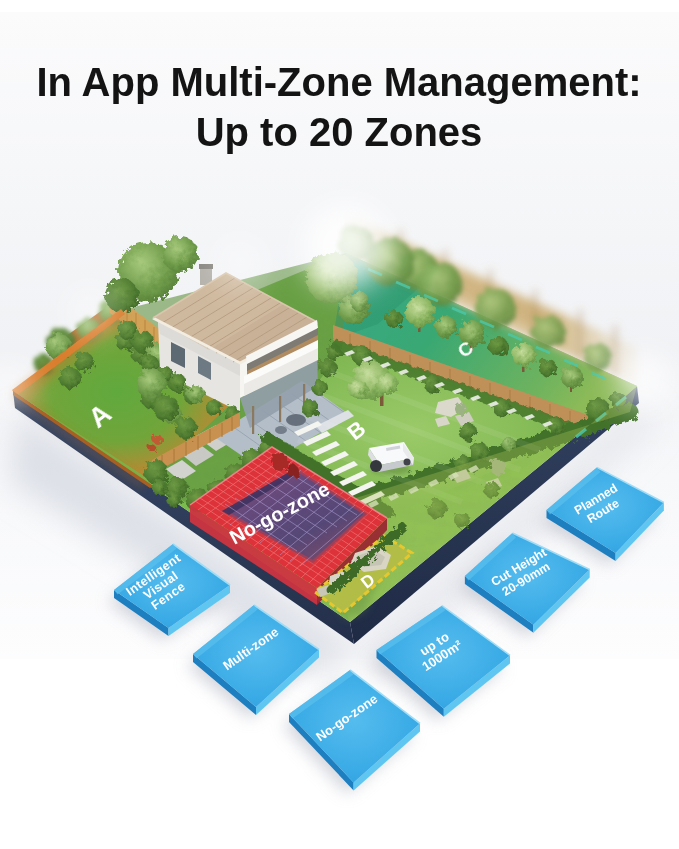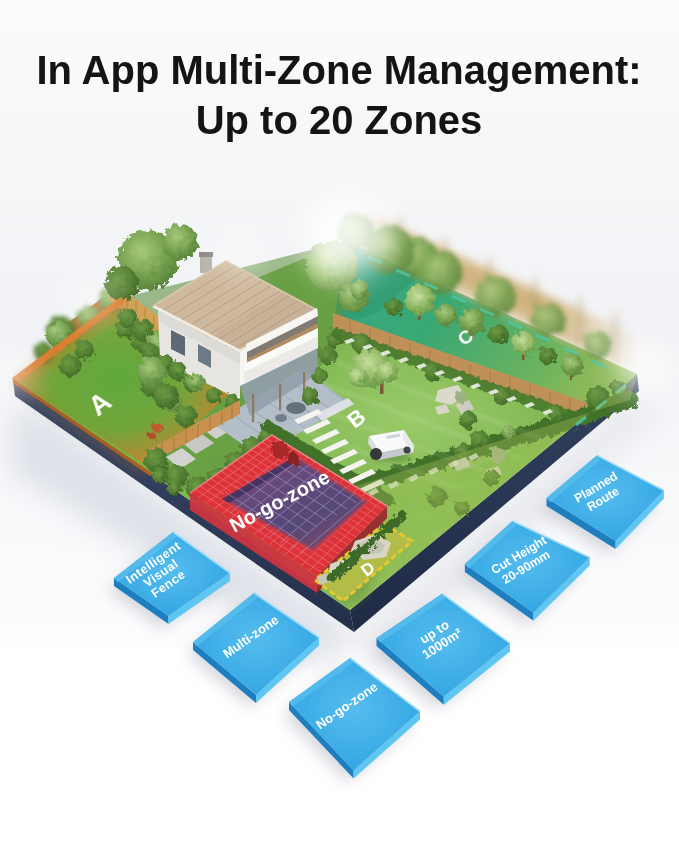--- a/index.html
+++ b/index.html
@@ -1,18 +1,18 @@
 <!DOCTYPE html>
 <html><head>
 <meta charset="utf-8">
 <style>
 html,body{margin:0;padding:0;width:679px;height:849px;overflow:hidden;
 font-family:"Liberation Sans",sans-serif;}
 #stage{position:relative;width:679px;height:647px;
-background:linear-gradient(180deg,#fbfbfc 0%,#f5f6f8 30%,#f1f2f5 52%,#f7f8fa 72%,#fdfdfe 100%);}
+background:linear-gradient(180deg,#fbfbfc 0%,#f5f6f8 30%,#f1f2f5 52%,#f7f8fa 72%,#fdfdfe 100%);margin-top:12px;}
 svg{position:absolute;left:0;top:0;}
 </style>
 </head>
 <body>
 <div id="stage">
 <svg width="679" height="849" viewBox="0 0 679 849">
 <defs>
 <linearGradient id="gBaseTop" x1="0" y1="0" x2="1" y2="1">
   <stop offset="0" stop-color="#72b147"></stop>
   <stop offset="0.5" stop-color="#7cbc4e"></stop>

